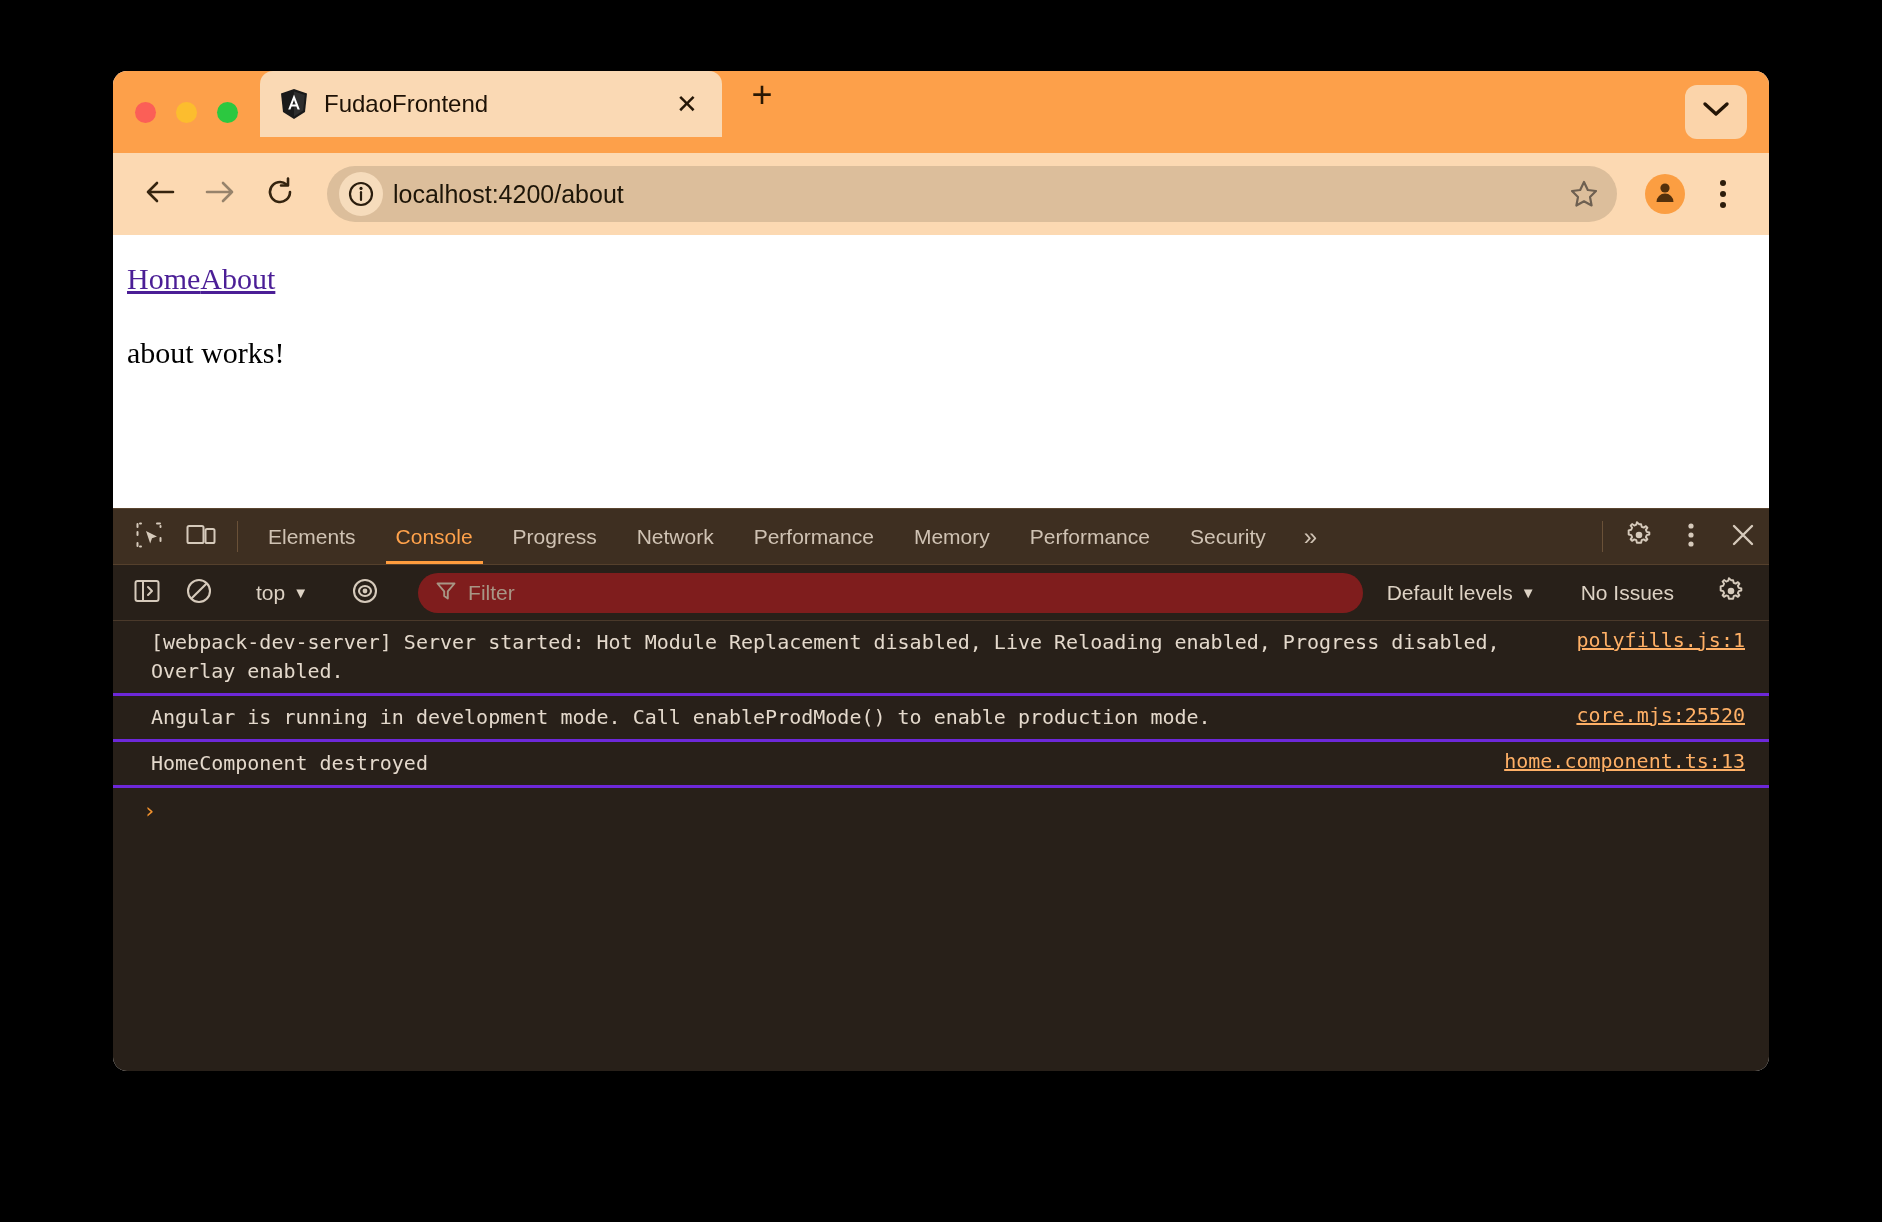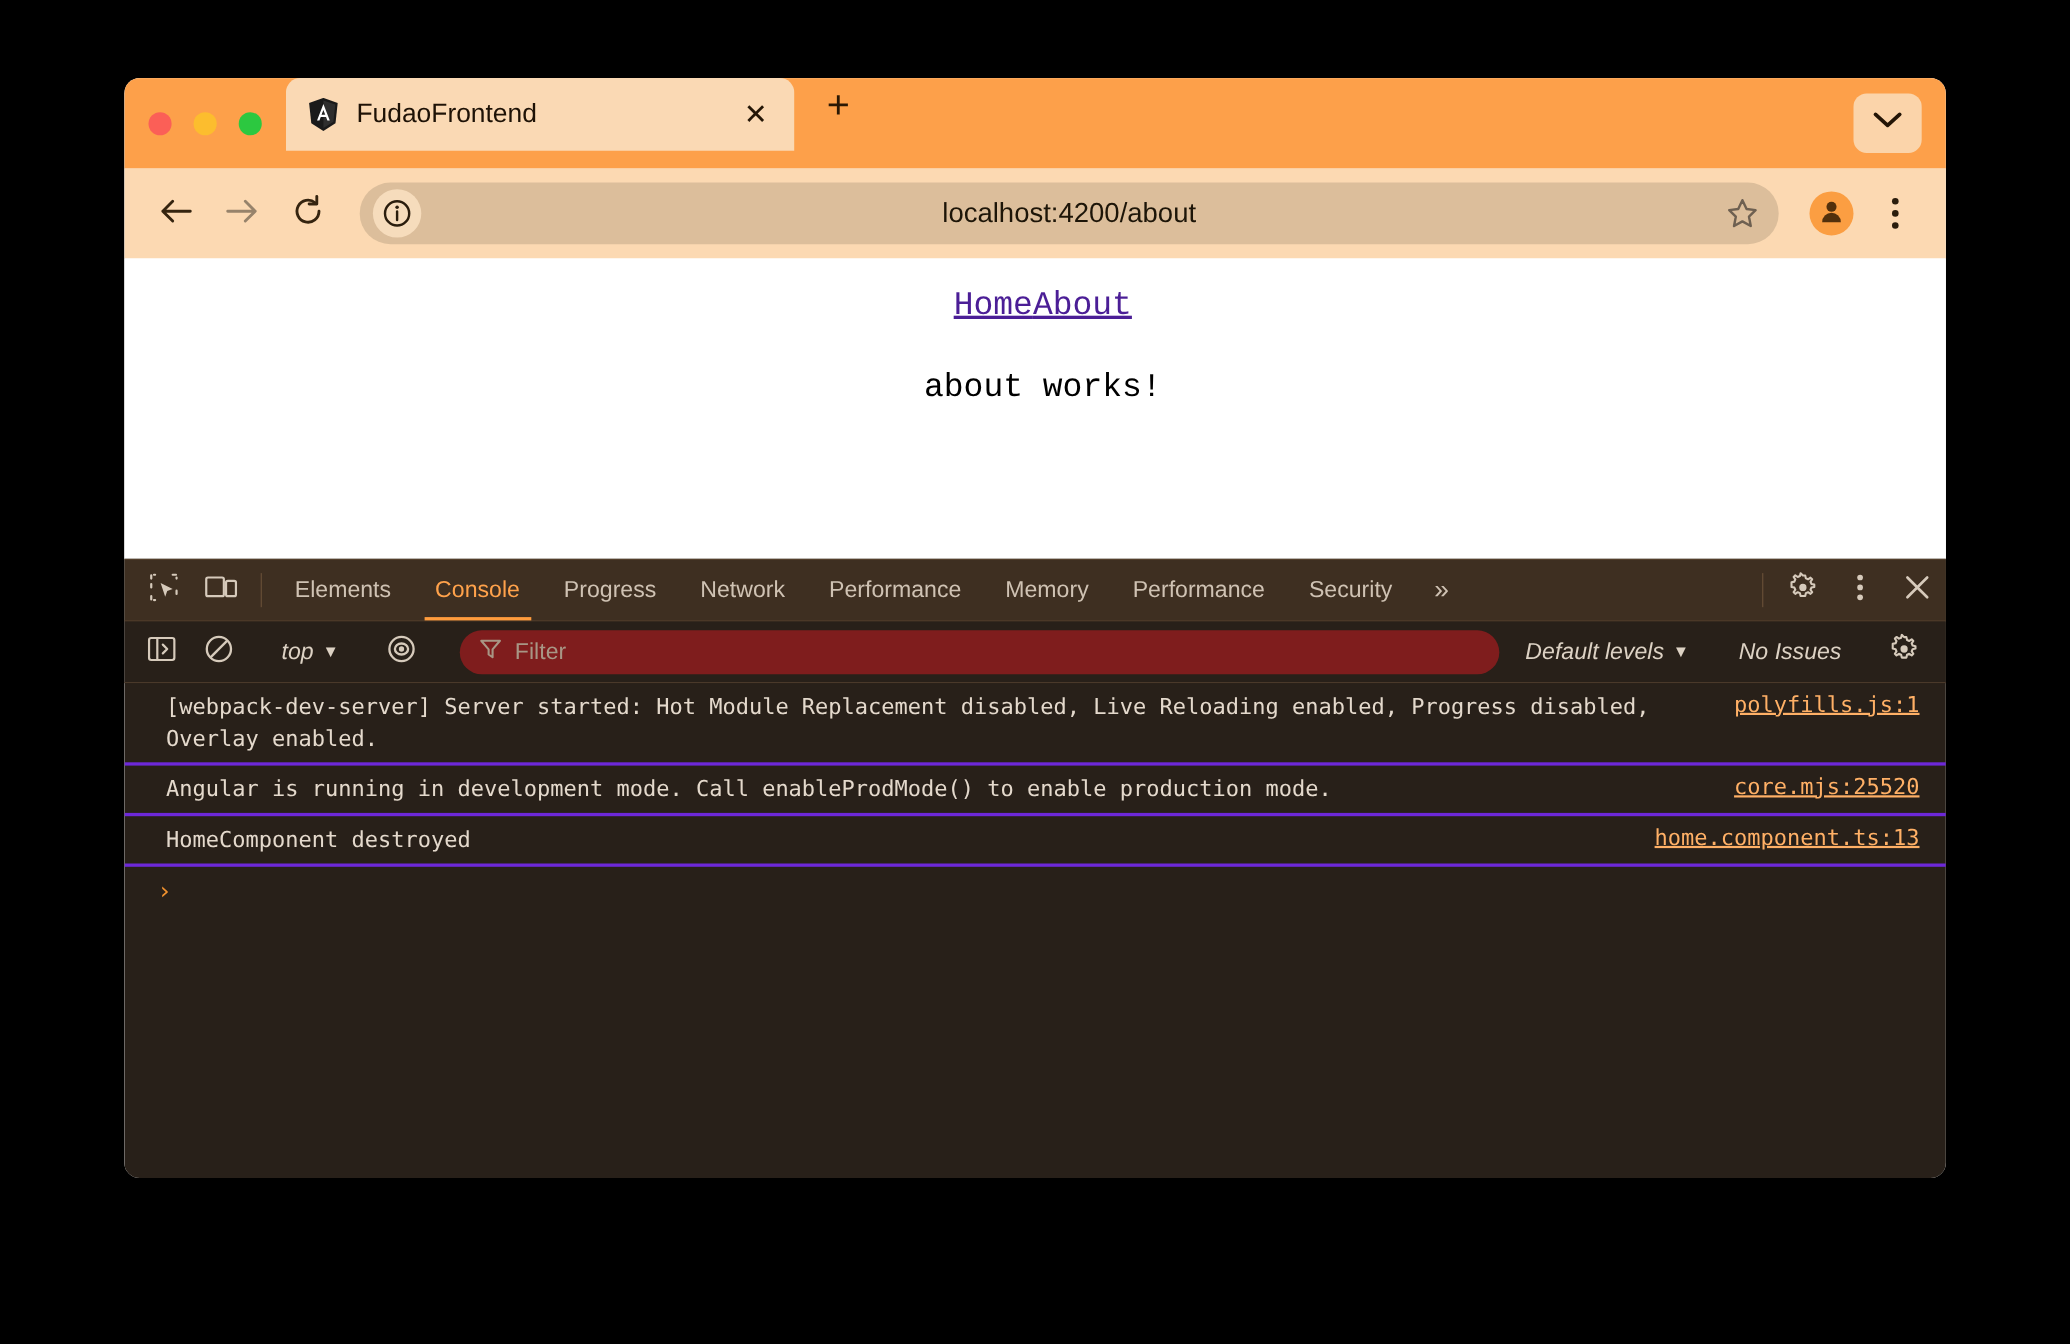--- a/index.html
+++ b/index.html
@@ -116,21 +116,20 @@
   .omnibox {
     flex: 1;
     height: 56px;
     background: #dcbe9b;
     border-radius: 28px;
     display: flex;
     align-items: center;
     padding: 0 10px 0 12px;
     margin: 0 12px 0 14px;
     gap: 10px;
-    text-align: center;
   }
   .omni-info {
     width: 44px; height: 44px;
     border-radius: 50%;
     background: #f6dcbc;
     display: flex; align-items: center; justify-content: center;
     flex: 0 0 auto;
   }
   .omni-url {
     flex: 1;
@@ -159,23 +158,22 @@
     gap: 5px;
     flex: 0 0 auto;
   }
   .kebab i { width: 6px; height: 6px; border-radius: 50%; background: #2b1d0c; display: block; }
 
   
   .viewport {
     background: #fff;
     flex: 0 0 273px;
     padding: 25px 0 0 14px;
-    font-family: Liberation Mono, monospace;
+    font-family: Liberation Serif, serif;
     overflow: hidden;
-    text-align: center;
   }
   .nav-links {
     font-size: 30px;
     line-height: 1.25;
     margin-bottom: 38px;
   }
   .nav-links a {
     color: #4b1e96;
     text-decoration: underline;
   }
@@ -266,21 +264,20 @@
     color: #a89685;
   }
   .dt-ctl {
     display: flex; align-items: center;
     gap: 8px;
     padding: 0 14px;
     font-size: 21px;
     color: #ddd2c4;
     white-space: nowrap;
     flex: 0 0 auto;
-    font-style: italic;
   }
 
   .console-body {
     flex: 1;
     overflow: hidden;
     font-family: "DejaVu Sans Mono", monospace;
     font-size: 20px;
     min-height: 0;
   }
   .msg {

